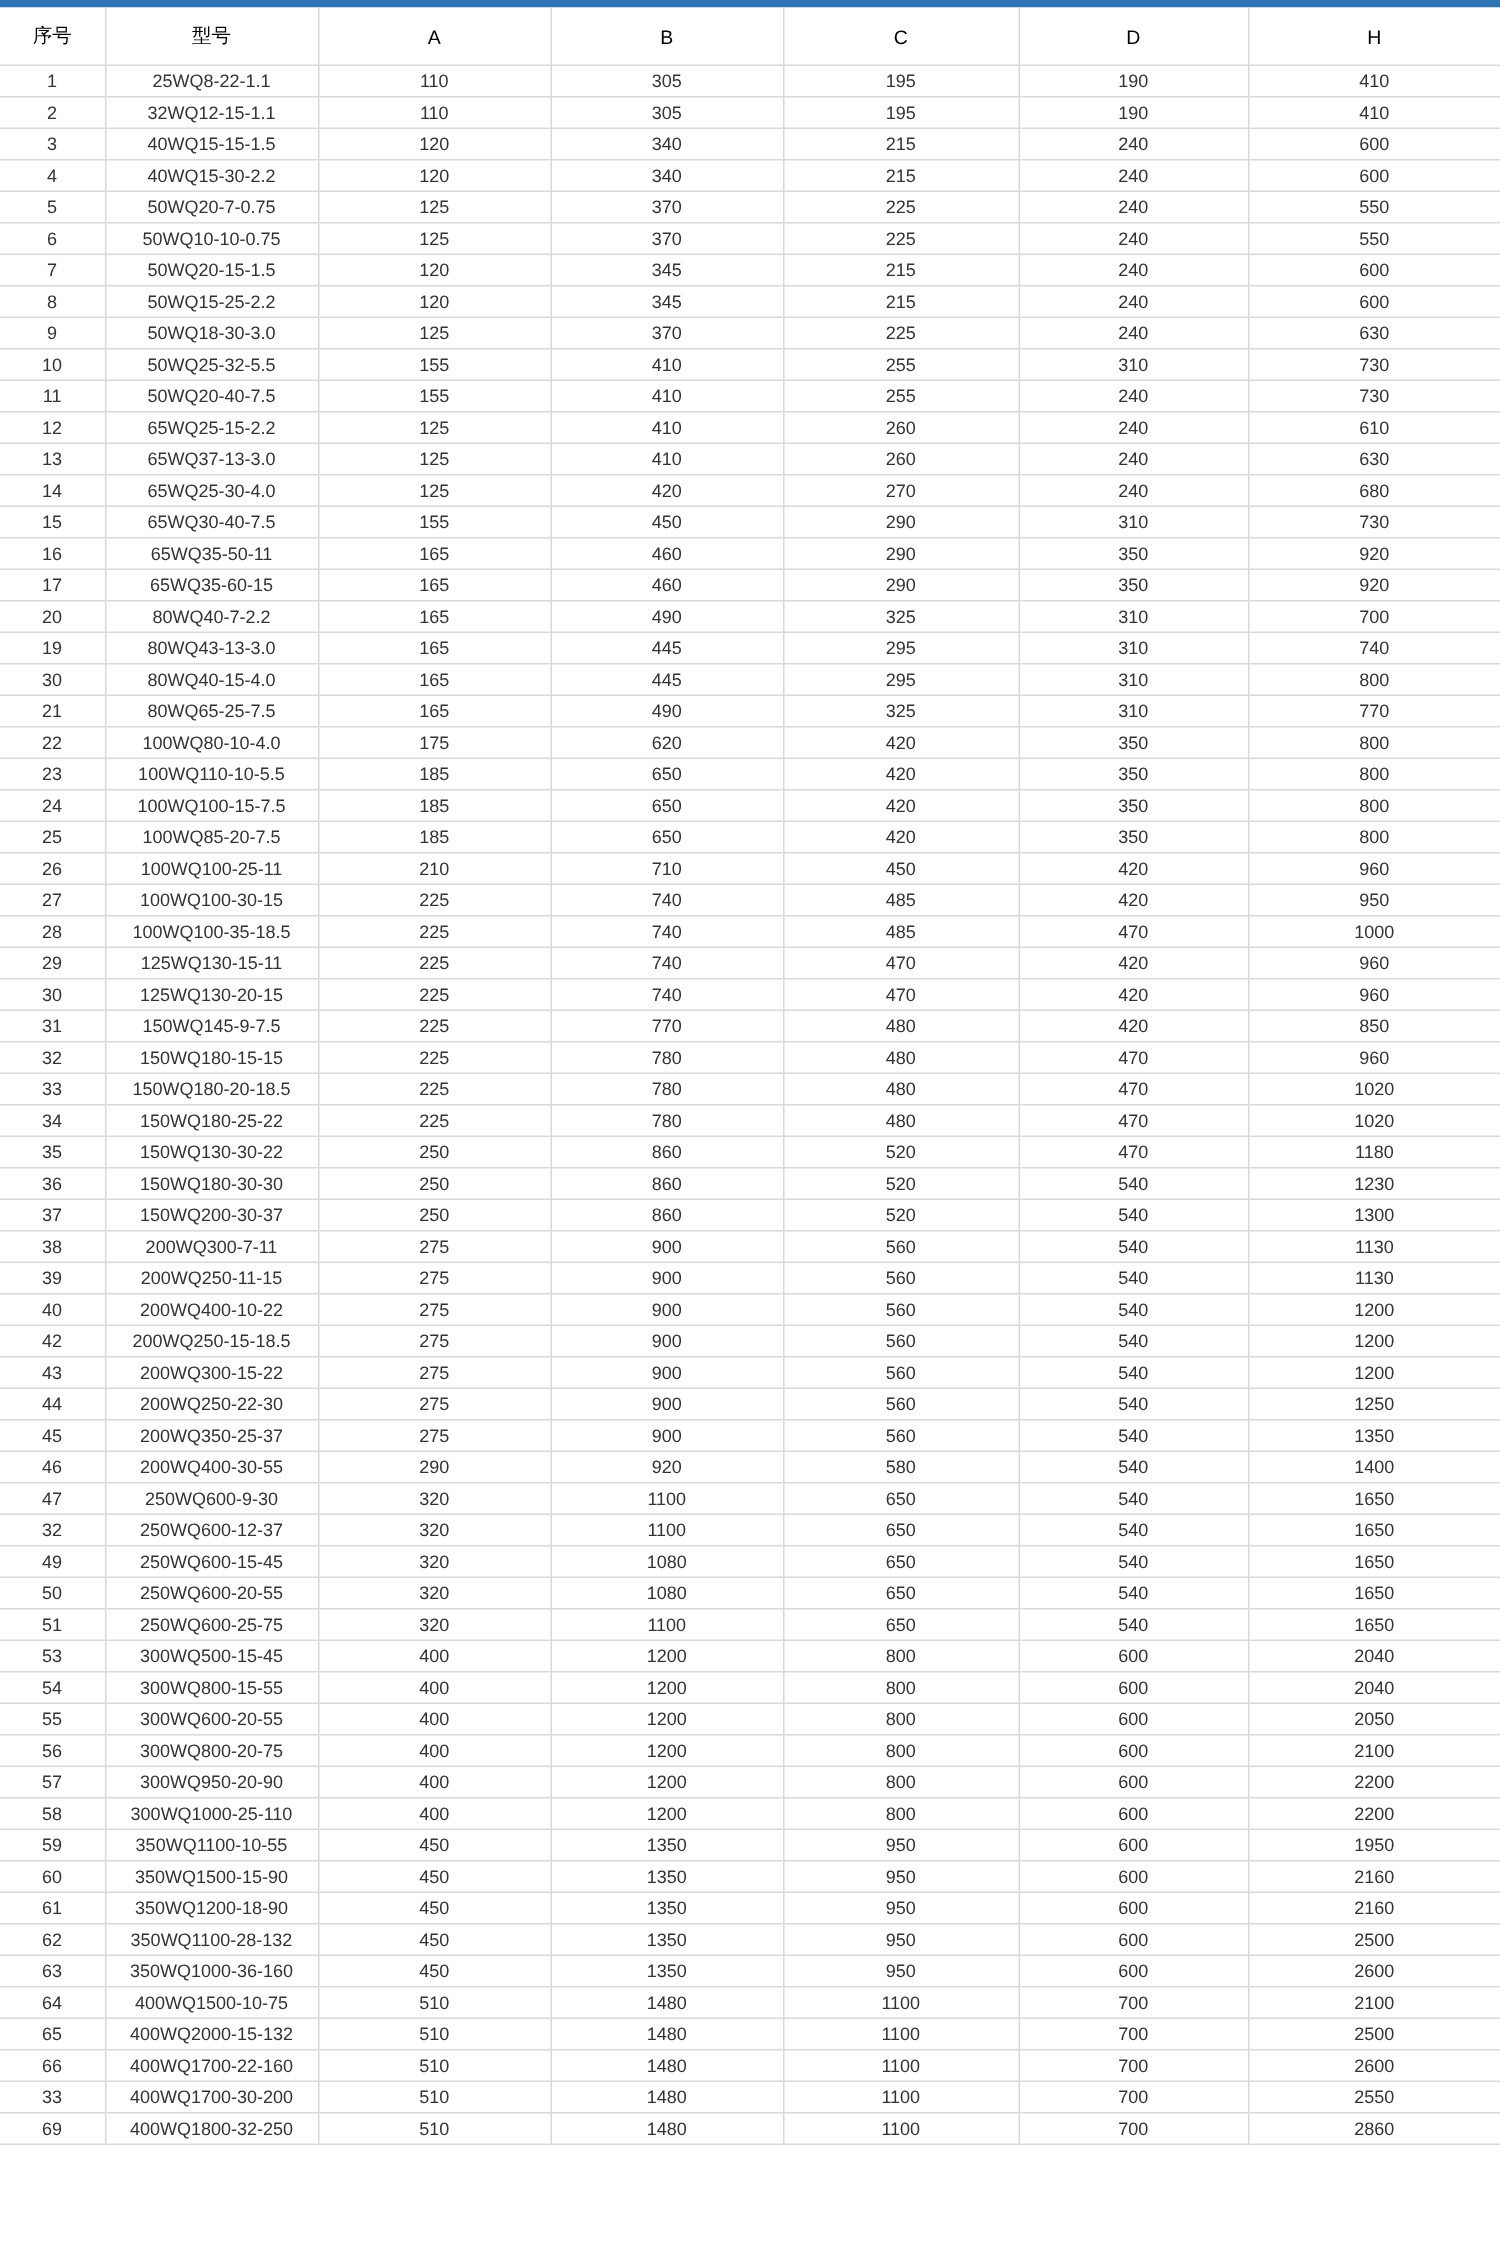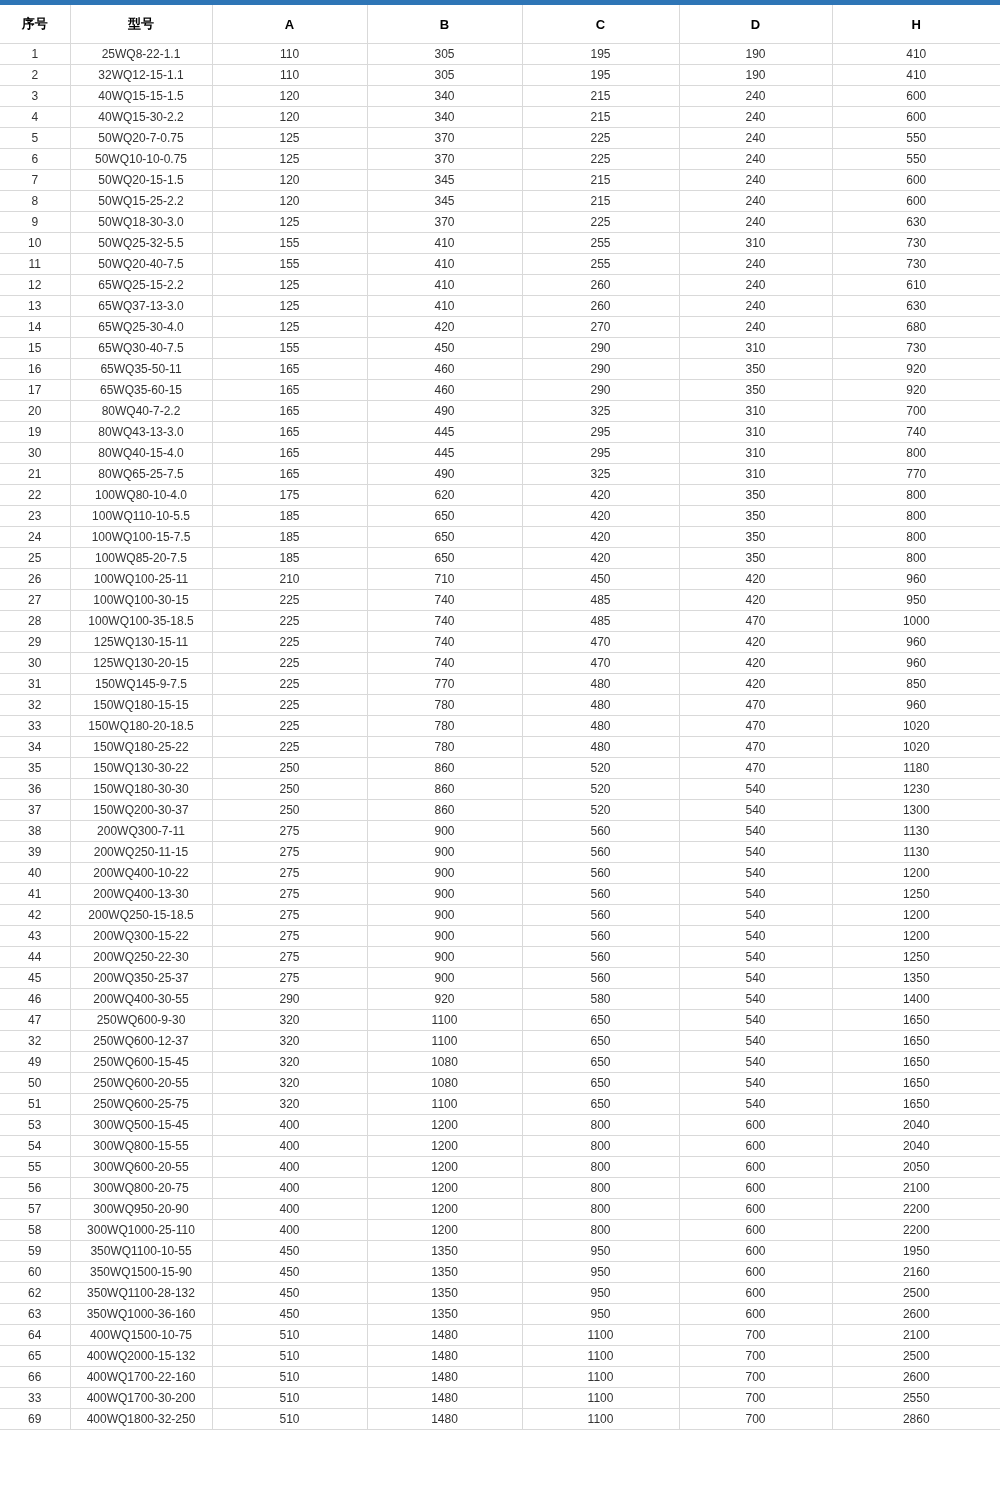--- a/index.html
+++ b/index.html
@@ -27,21 +27,21 @@
   table.spec-table col.c-index { width: 70px; }
   table.spec-table col.c-model { width: 142px; }
   table.spec-table col.c-a { width: 155px; }
   table.spec-table col.c-b { width: 155px; }
   table.spec-table col.c-c { width: 157px; }
   table.spec-table col.c-d { width: 153px; }
   table.spec-table col.c-h { width: 168px; }
   table.spec-table th {
     height: 38px;
     font-size: 13px;
-    font-weight: bold;
+    font-weight: normal;
     color: #000000;
     text-align: center;
     vertical-align: middle;
     background: #ffffff;
     border-bottom: 1px solid #d9d9d9;
     border-right: 1px solid #d9d9d9;
     padding: 0;
   }
   table.spec-table th:last-child { border-right: none; }
   table.spec-table td {
@@ -440,29 +440,20 @@
         <tr>
           <td>40</td>
           <td>200WQ400-10-22</td>
           <td>275</td>
           <td>900</td>
           <td>560</td>
           <td>540</td>
           <td>1200</td>
         </tr>
         <tr>
-          <td>41</td>
-          <td>200WQ400-13-30</td>
-          <td>275</td>
-          <td>900</td>
-          <td>560</td>
-          <td>540</td>
-          <td>1250</td>
-        </tr>
-        <tr>
           <td>42</td>
           <td>200WQ250-15-18.5</td>
           <td>275</td>
           <td>900</td>
           <td>560</td>
           <td>540</td>
           <td>1200</td>
         </tr>
         <tr>
           <td>43</td>
@@ -611,20 +602,29 @@
         <tr>
           <td>60</td>
           <td>350WQ1500-15-90</td>
           <td>450</td>
           <td>1350</td>
           <td>950</td>
           <td>600</td>
           <td>2160</td>
         </tr>
         <tr>
+          <td>61</td>
+          <td>350WQ1200-18-90</td>
+          <td>450</td>
+          <td>1350</td>
+          <td>950</td>
+          <td>600</td>
+          <td>2160</td>
+        </tr>
+        <tr>
           <td>62</td>
           <td>350WQ1100-28-132</td>
           <td>450</td>
           <td>1350</td>
           <td>950</td>
           <td>600</td>
           <td>2500</td>
         </tr>
         <tr>
           <td>63</td>

